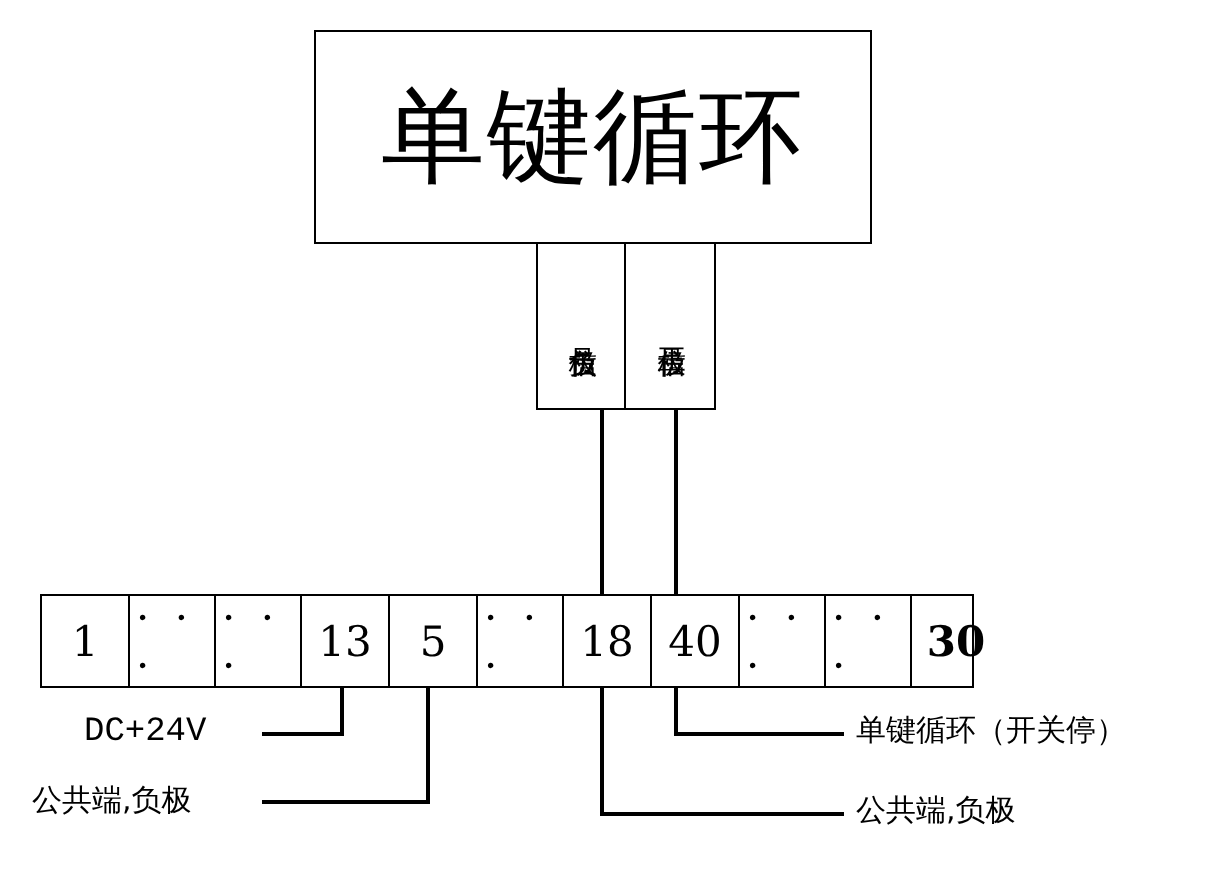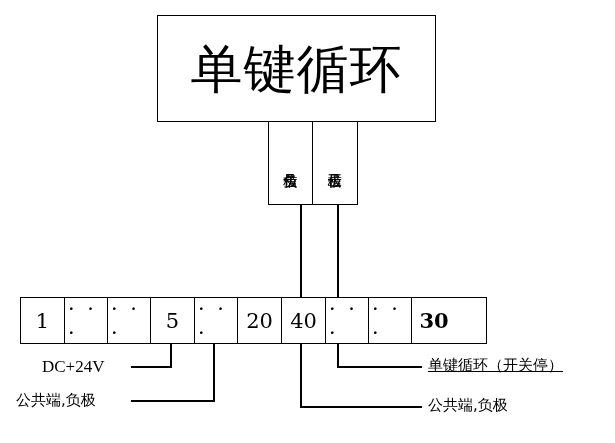--- a/index.html
+++ b/index.html
@@ -106,26 +106,26 @@
 
   
   .anno {
     position: absolute;
     font-family: "DejaVu Sans", "Liberation Sans", sans-serif;
     font-size: 15px;
     white-space: nowrap;
     line-height: 1;
   }
   .anno.serif {
-    font-family: Liberation Serif, serif;
+    font-family: Liberation Mono, monospace;
     font-size: 17px;
   }
   #lbl-dc24 { left: 42px; top: 358px; }
   #lbl-common-left { left: 16px; top: 393px; }
-  #lbl-cycle-right { left: 428px; top: 358px; text-decoration: underline; }
+  #lbl-cycle-right { left: 428px; top: 358px; }
   #lbl-common-right { left: 428px; top: 398px; }
 </style>
 </head>
 <body>
 
 <div id="canvas">
 
   <div class="box" id="title-box">
     <span id="title-text">单键循环</span>
   </div>
@@ -137,23 +137,24 @@
     <span class="sig-text">信号正极</span>
   </div>
 
   <div class="vline" style="left:300px; top:205px; height:93px;"></div>
   <div class="vline" style="left:337px; top:205px; height:93px;"></div>
 
   <div class="box" id="strip">
     <div class="cell num">1</div>
     <div class="cell dots">· · ·</div>
     <div class="cell dots">· · ·</div>
+    <div class="cell num">13</div>
     <div class="cell num">5</div>
     <div class="cell dots">· · ·</div>
-    <div class="cell num">20</div>
+    <div class="cell num">18</div>
     <div class="cell num">40</div>
     <div class="cell dots">· · ·</div>
     <div class="cell dots">· · ·</div>
     <div class="cell num">30</div>
   </div>
 
   <div class="vline" style="left:170px; top:344px; height:23px;"></div>
   <div class="hline" style="left:131px; top:366px; width:41px;"></div>
 
   <div class="vline" style="left:213px; top:344px; height:57px;"></div>

